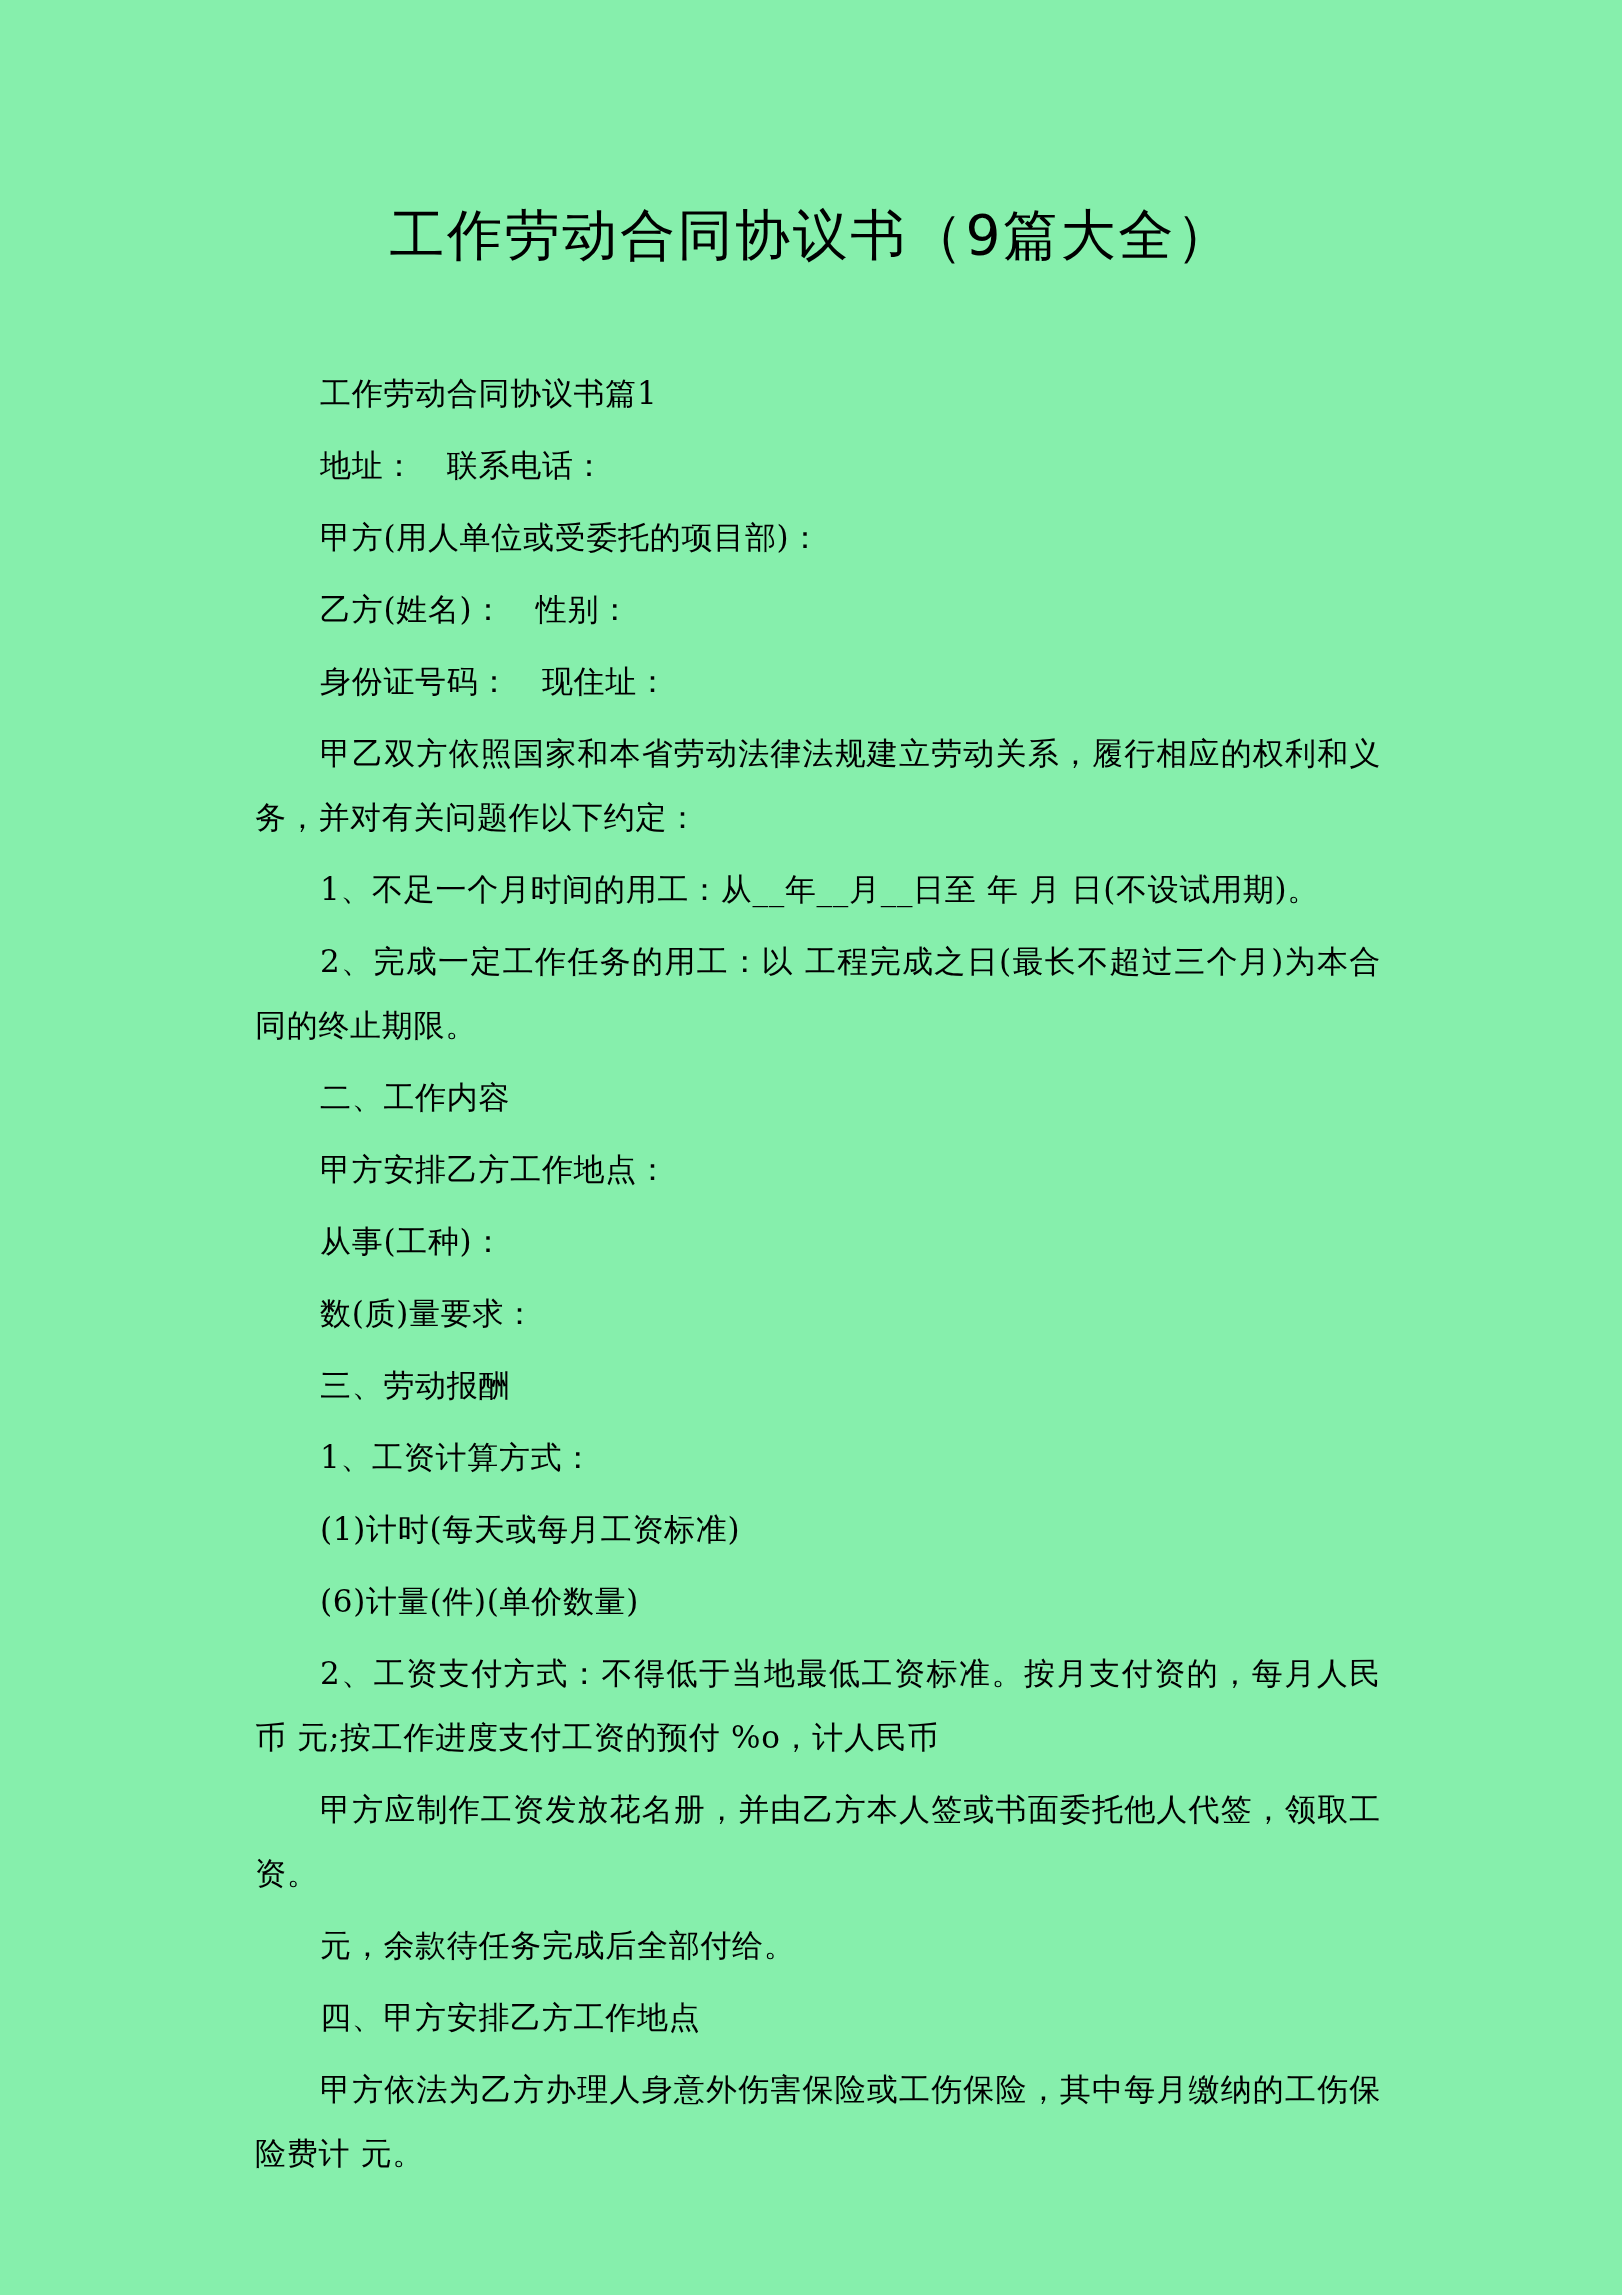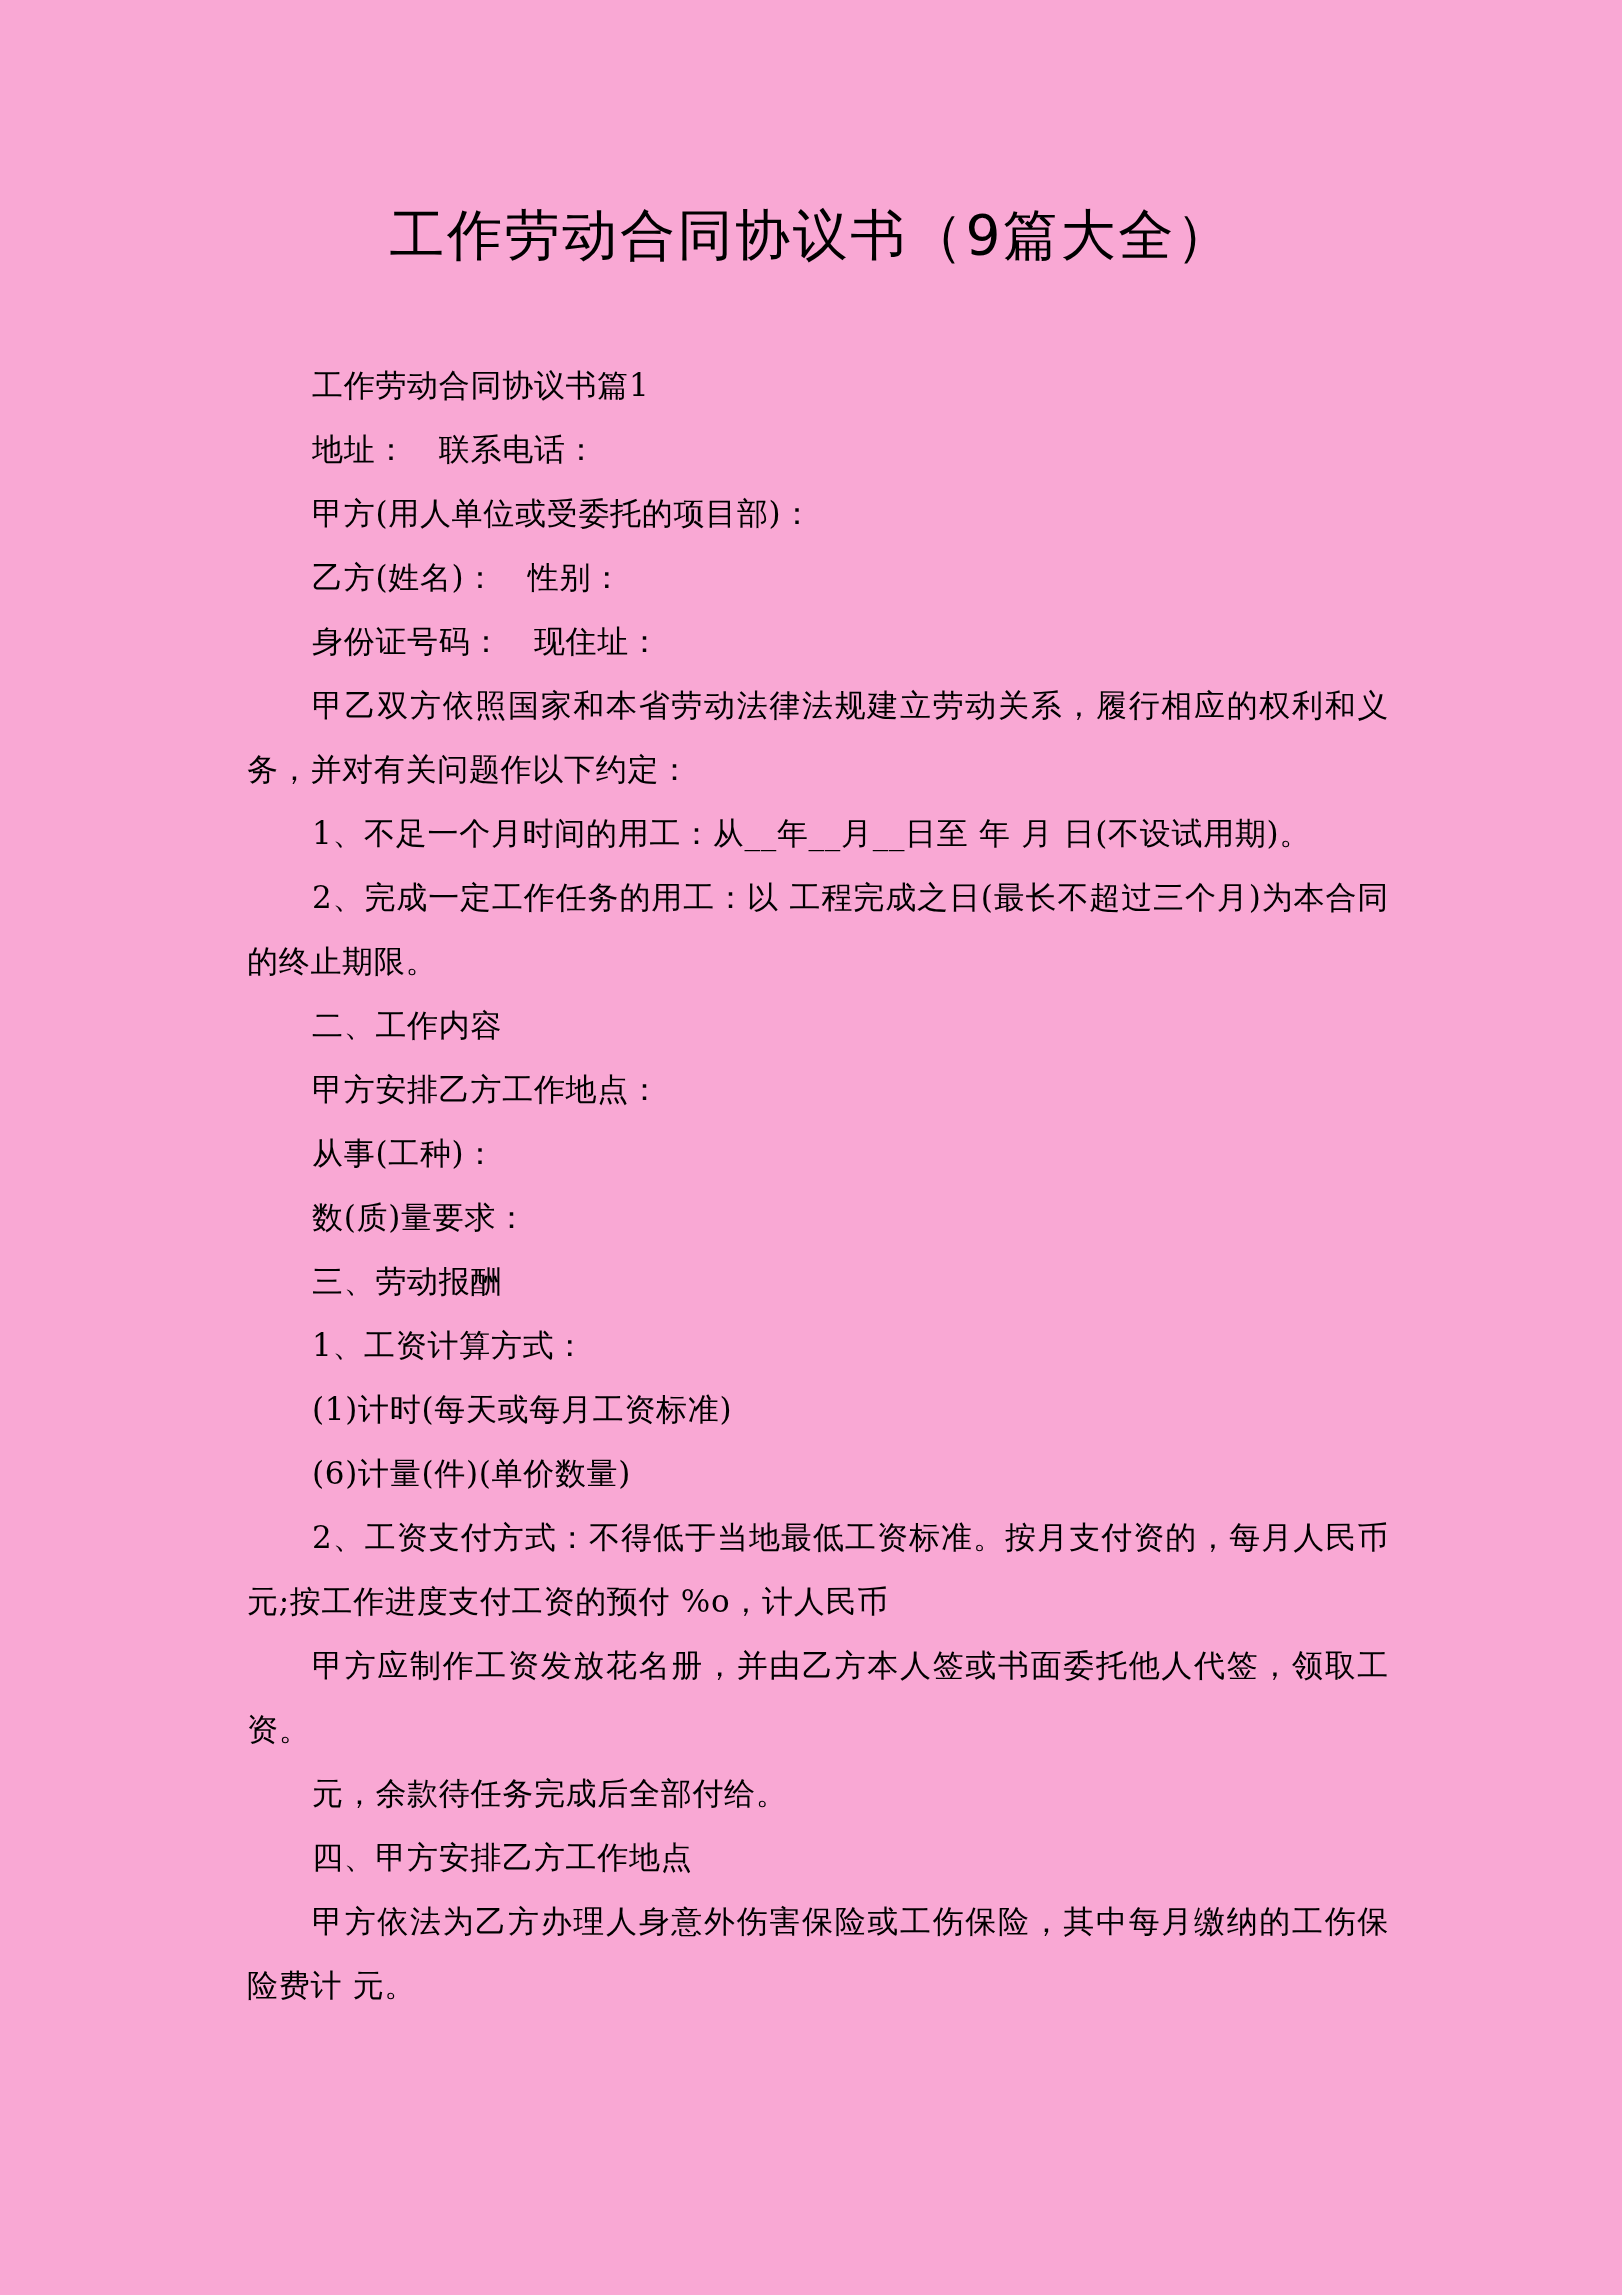--- a/index.html
+++ b/index.html
@@ -13,21 +13,21 @@
     position: relative;
     overflow: hidden;
     color: #000000;
     font-family: "DejaVu Serif", "Liberation Serif", serif;
   }
   .page {
     position: absolute;
     left: 0; top: 0;
     width: 1623px;
     height: 2295px;
-    background: #f9a8d4;
+    background: #86efac;
   }
   .title {
     position: absolute;
     left: 0;
     top: 196px;
     width: 1623px;
     text-align: center;
     font-family: "DejaVu Sans", "Liberation Sans", sans-serif;
     font-size: 55px;
     line-height: 79px;
@@ -35,21 +35,21 @@
     font-weight: normal;
     margin: 0;
   }
   .body-text {
     position: absolute;
     left: 247px;
     top: 353px;
     width: 1142px;
   }
   .para {
-    margin: 0;
+    margin: 8px;
     font-size: 31px;
     line-height: 64px;
     letter-spacing: 0.7px;
     text-align: justify;
     text-indent: 65px;
     word-break: break-all;
   }
   .para.heading {
     text-indent: 65px;
   }

